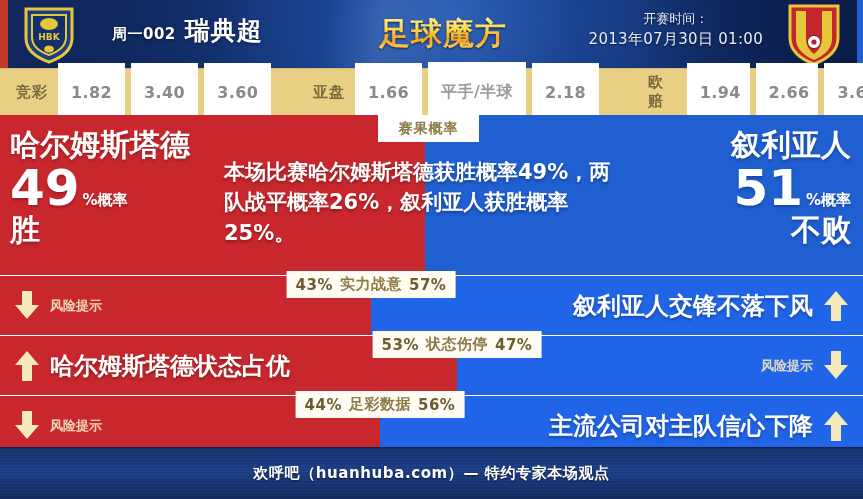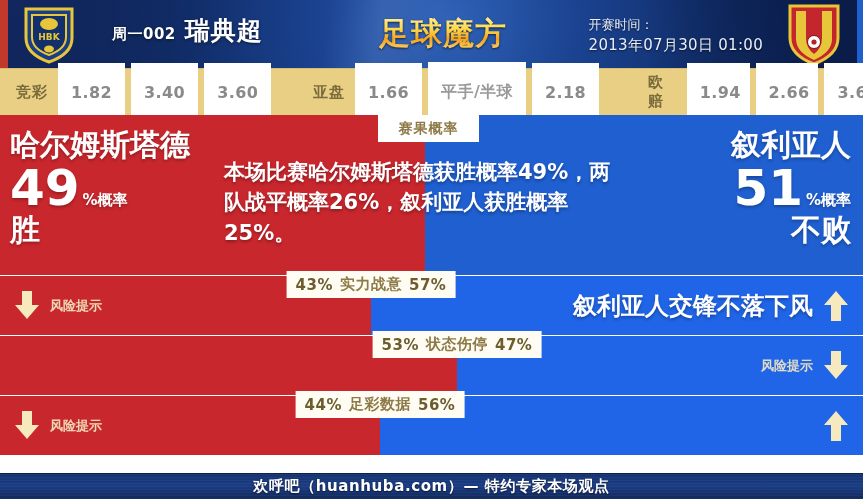--- a/index.html
+++ b/index.html
@@ -57,22 +57,22 @@
     display: flex; align-items: center; justify-content: center; margin-left: 13px;
   }
   .cube-logo .txt {
     font-size: 31px; font-weight: bold; letter-spacing: 1px;
     background: linear-gradient(180deg,#fff4b0 0%, #ffd84a 38%, #f5a31b 62%, #ffe98a 100%);
     -webkit-background-clip: text; background-clip: text; color: transparent;
     -webkit-text-fill-color: transparent;
     filter: drop-shadow(0 1px 1px rgba(0,0,0,.6));
   }
   .kickoff {
-    position: absolute; right: 100px; top: 16px;
-    text-align: left; color: #e8eefc; line-height: 1.45;
+    position: absolute; right: 100px; top: 10px;
+    text-align: center; color: #e8eefc; line-height: 1.45;
     text-shadow: 0 1px 2px rgba(0,0,0,.6);
   }
   .kickoff .k-label { font-size: 13px; }
   .kickoff .k-value { font-size: 15px; letter-spacing: .3px; }
 
   
   .odds {
     position: relative; width: 863px; height: 47px;
     background: #e8cf84;
     display: flex; align-items: center;
@@ -182,21 +182,21 @@
     border-top: 14px solid #f5e9bd;
   }
   .arrow.up i { top: 14px; }
   .arrow.up:after {
     top: 0; border-top: none;
     border-bottom: 14px solid #f5e9bd;
   }
 
   
   .footer {
-    position: absolute; left: 0; bottom: 0; width: 863px; height: 26px;
+    position: absolute; left: 0; bottom: 0; width: 863px; height: 52px;
     background:
       repeating-linear-gradient(0deg, rgba(255,255,255,0.035) 0px, rgba(255,255,255,0.035) 1px, rgba(0,0,0,0) 1px, rgba(0,0,0,0) 3px),
       linear-gradient(180deg, #16326f 0%, #1b3d85 45%, #11295c 100%);
     display: flex; align-items: center; justify-content: center;
     border-top: 1px solid #0d1f4a;
   }
   .footer .f-text {
     color: #ffffff; font-size: 15px; font-weight: bold; letter-spacing: .6px;
     text-shadow: 0 1px 2px rgba(0,0,0,.6);
   }
@@ -316,20 +316,26 @@
   </div>
 
   <div class="stat-row">
     <div class="seg-red" style="width: 457px;"></div>
     <div class="seg-blue" style="width: 406px;"></div>
     <div class="stat-label" style="left: 457px; transform: translateX(-50%);">
       <span class="lp">53%</span>
       <span class="nm">状态伤停</span>
       <span class="rp">47%</span>
     </div>
+    <div class="side-msg left">
+      <span class="arrow up">
+          <i></i>
+        </span>
+      <span class="msg-big">哈尔姆斯塔德状态占优</span>
+    </div>
     <div class="side-msg right">
       <span class="msg-small">风险提示</span>
       <span class="arrow down">
           <i></i>
         </span>
     </div>
   </div>
 
   <div class="stat-row">
     <div class="seg-red" style="width: 380px;"></div>
@@ -339,20 +345,21 @@
       <span class="nm">足彩数据</span>
       <span class="rp">56%</span>
     </div>
     <div class="side-msg left">
       <span class="arrow down">
           <i></i>
         </span>
       <span class="msg-small">风险提示</span>
     </div>
     <div class="side-msg right">
+      <span class="msg-big">主流公司对主队信心下降</span>
       <span class="arrow up">
           <i></i>
         </span>
     </div>
   </div>
 
   <div class="footer">
     <span class="f-text">欢呼吧（huanhuba.com）— 特约专家本场观点</span>
   </div>
 

